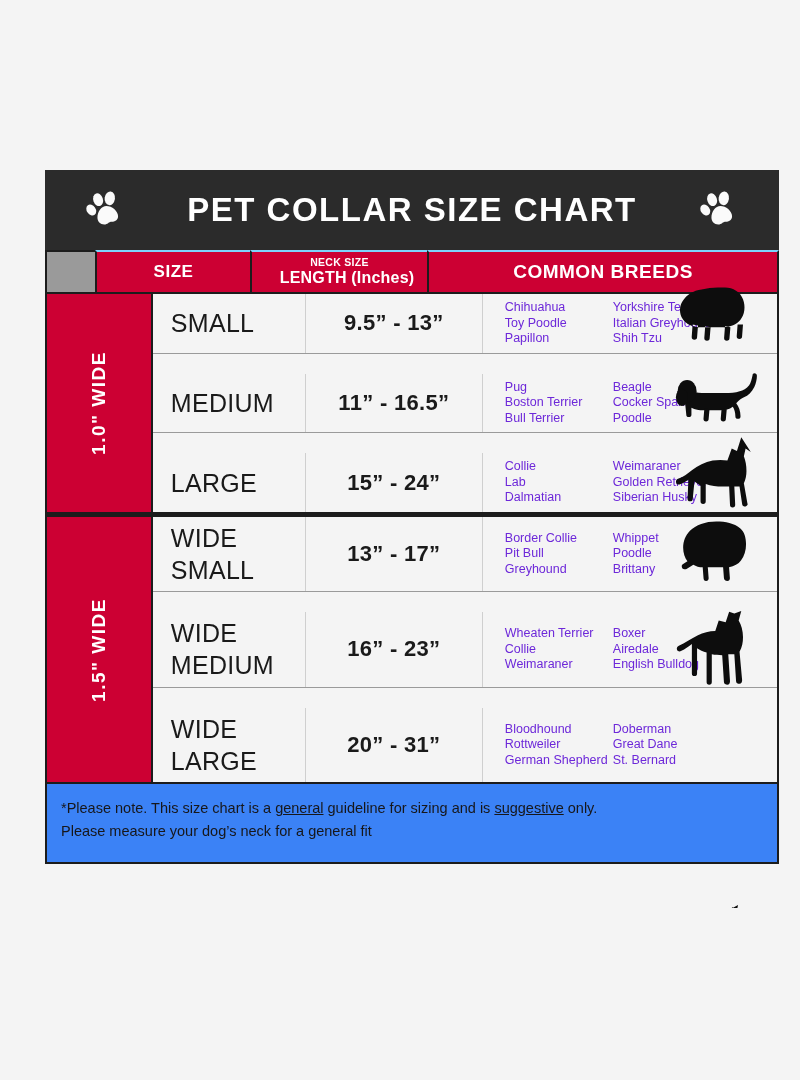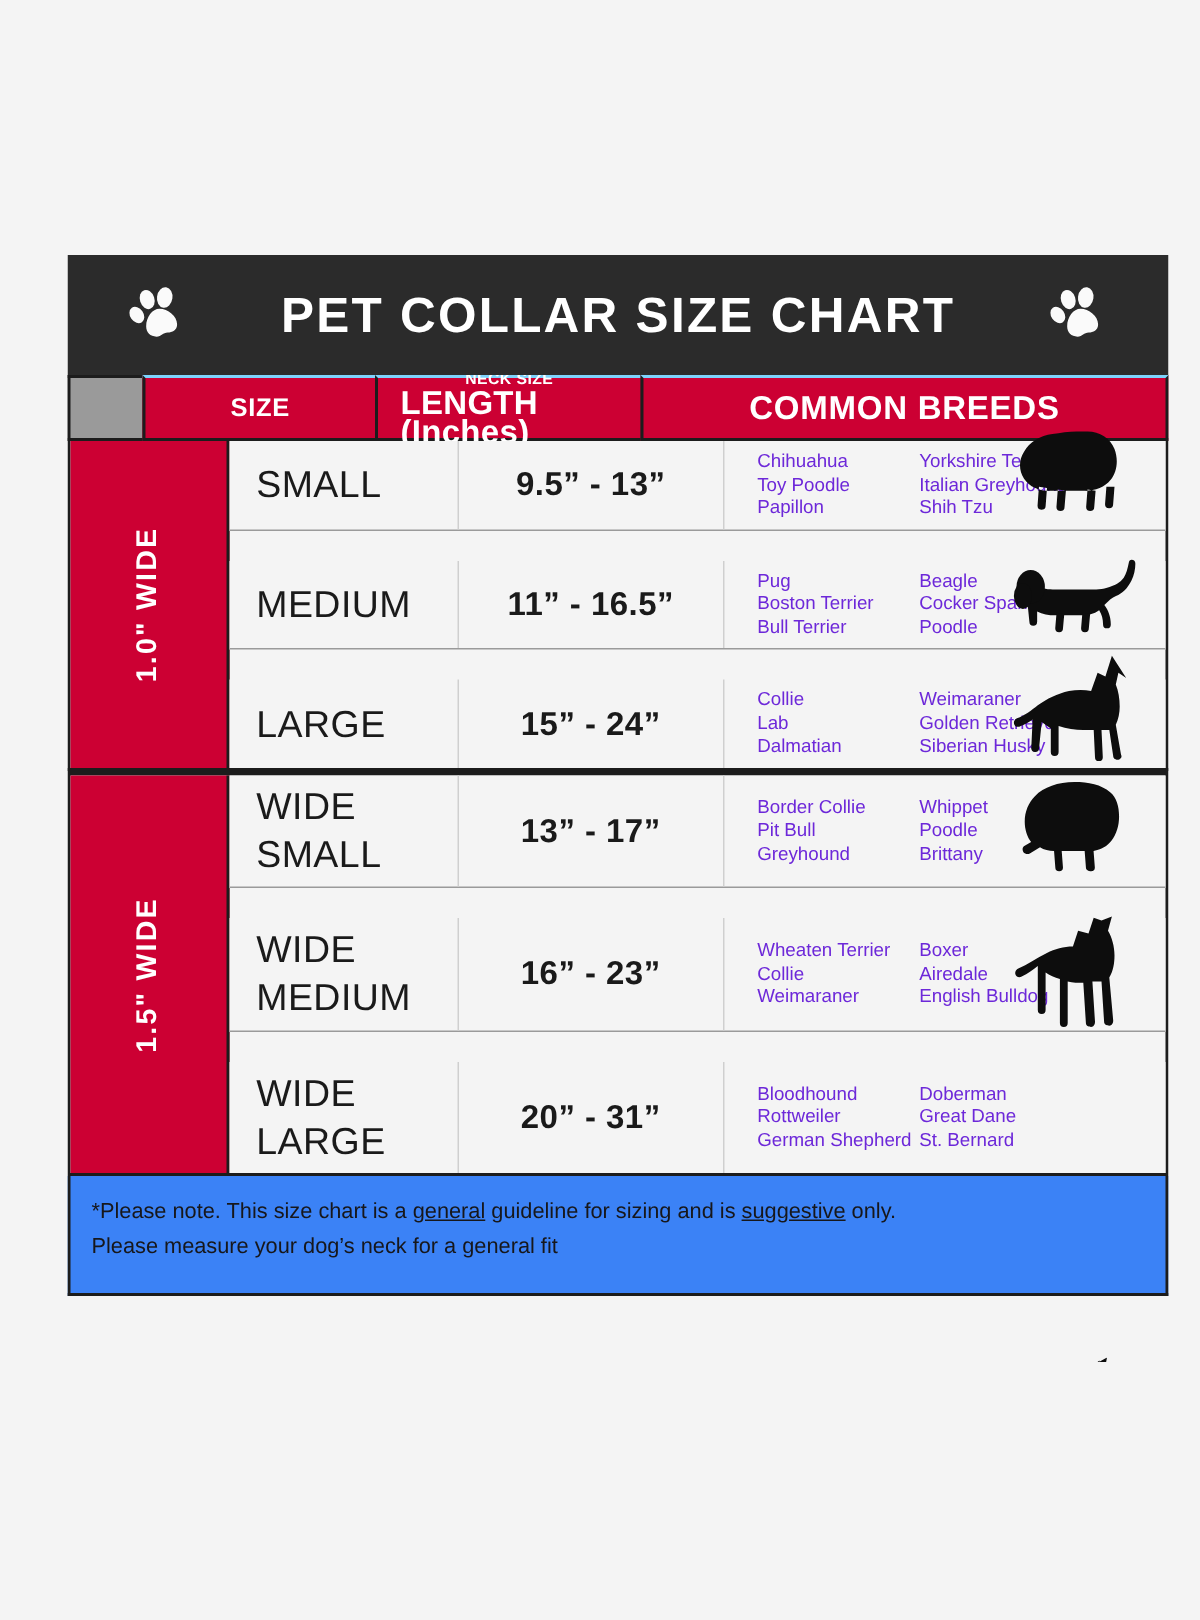--- a/index.html
+++ b/index.html
@@ -78,31 +78,31 @@
     width: 50px;
     background: #9a9a9a;
     border-left: 2px solid #1c1c1c;
     border-top: 2px solid #1c1c1c;
     border-bottom: 2px solid #1c1c1c;
     box-sizing: border-box;
     flex: 0 0 50px;
   }
   #hdr-size     { flex: 0 0 155px; font-size: 17px; letter-spacing: .5px; }
   #hdr-length   { flex: 0 0 177px; }
-  #hdr-breeds   { flex: 1 1 auto; font-size: 22px; letter-spacing: .5px;
+  #hdr-breeds   { flex: 1 1 auto; font-size: 19px; letter-spacing: .5px;
                   border-right: 2px solid #1c1c1c; }
   #hdr-length-small {
     font-size: 10.5px;
     font-weight: bold;
     letter-spacing: .3px;
     line-height: 11px;
     margin-bottom: 0px;
   }
   #hdr-length-main {
-    font-size: 22px;
+    font-size: 16px;
     font-weight: bold;
     line-height: 19px;
     letter-spacing: .2px;
     margin-left: 15px;
   }
 
   
   .group {
     display: flex;
     border: 2px solid #1c1c1c;

